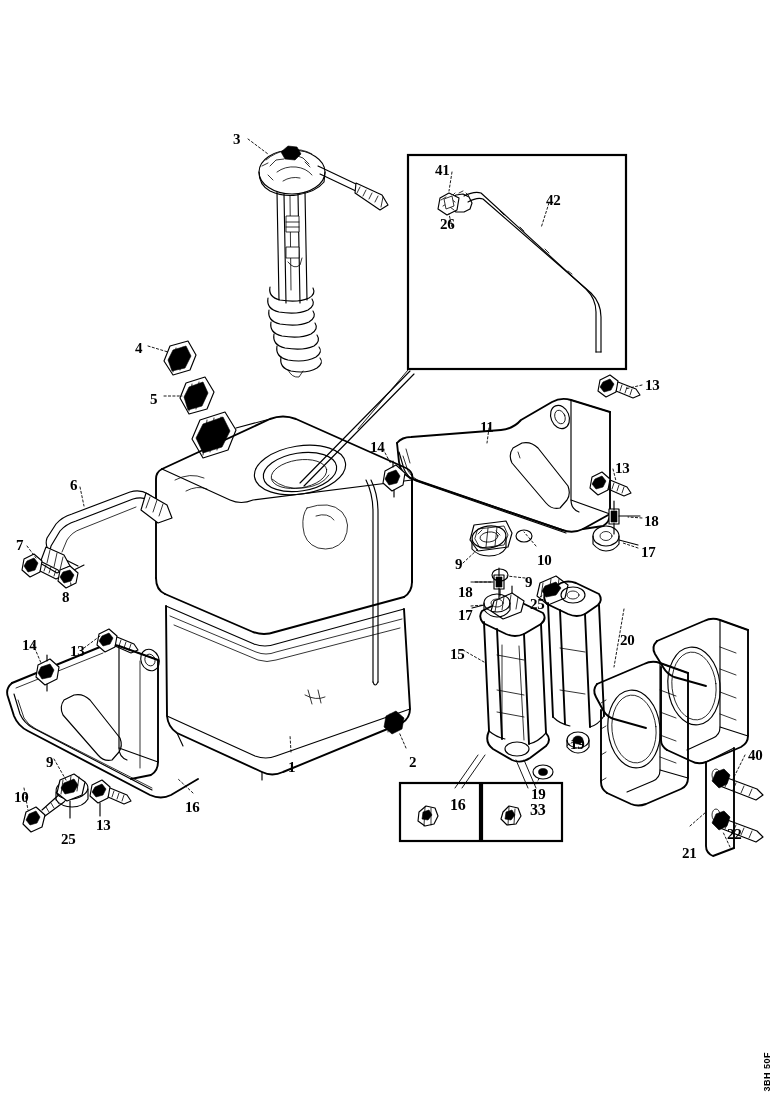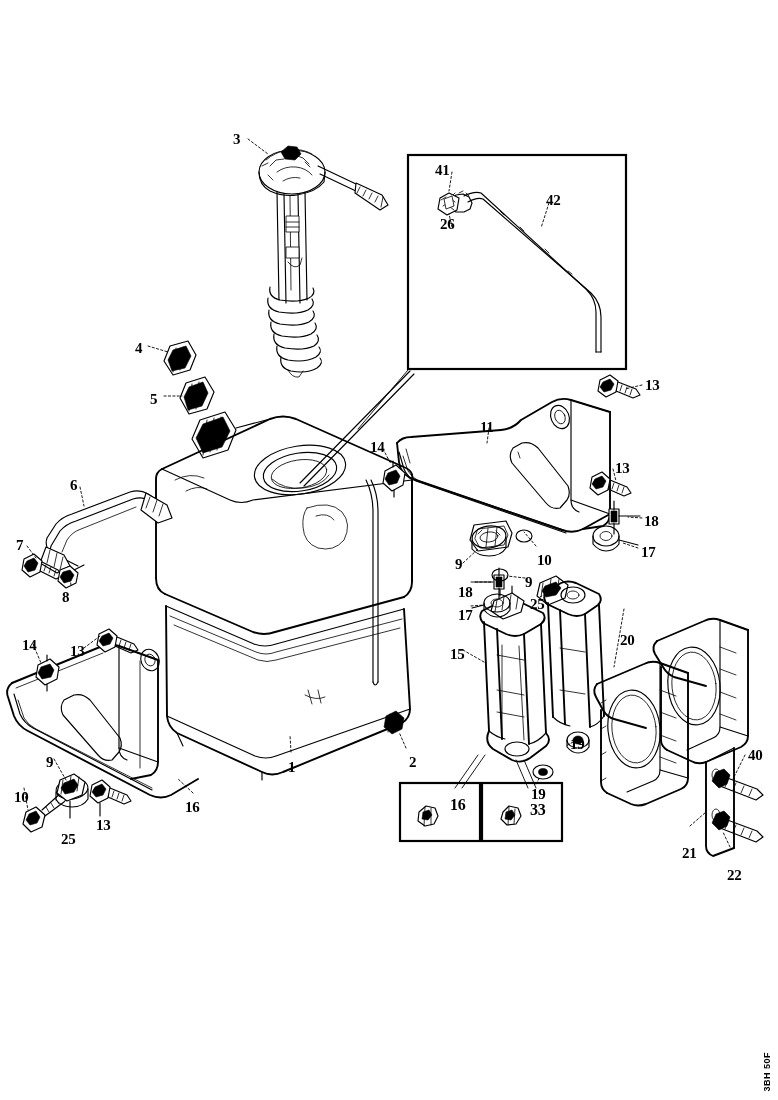--- a/index.html
+++ b/index.html
@@ -507,19 +507,19 @@
 <div class="lbl" style="left:46px;top:755px;">9</div>
 <div class="lbl" style="left:570px;top:737px;">19</div>
 <div class="lbl" style="left:409px;top:755px;">2</div>
 <div class="lbl" style="left:288px;top:760px;">1</div>
 <div class="lbl" style="left:14px;top:790px;">10</div>
 <div class="lbl" style="left:531px;top:787px;">19</div>
 <div class="lbl" style="left:96px;top:818px;">13</div>
 <div class="lbl" style="left:185px;top:800px;">16</div>
 <div class="lbl" style="left:61px;top:832px;">25</div>
 <div class="lbl" style="left:682px;top:830px;margin-top:16px;">21</div>
-<div class="lbl" style="left:727px;top:868px;font-family:Liberation Serif, serif;">22</div>
+<div class="lbl" style="left:727px;top:827px;font-family:Liberation Serif, serif;">22</div>
 <div class="lbl sm" style="left:450px;top:797px;">16</div>
 <div class="lbl sm" style="left:530px;top:802px;">33</div>
 
 <div id="corner-code">3BH 50F</div>
 
 </div>
 
 </body></html>

